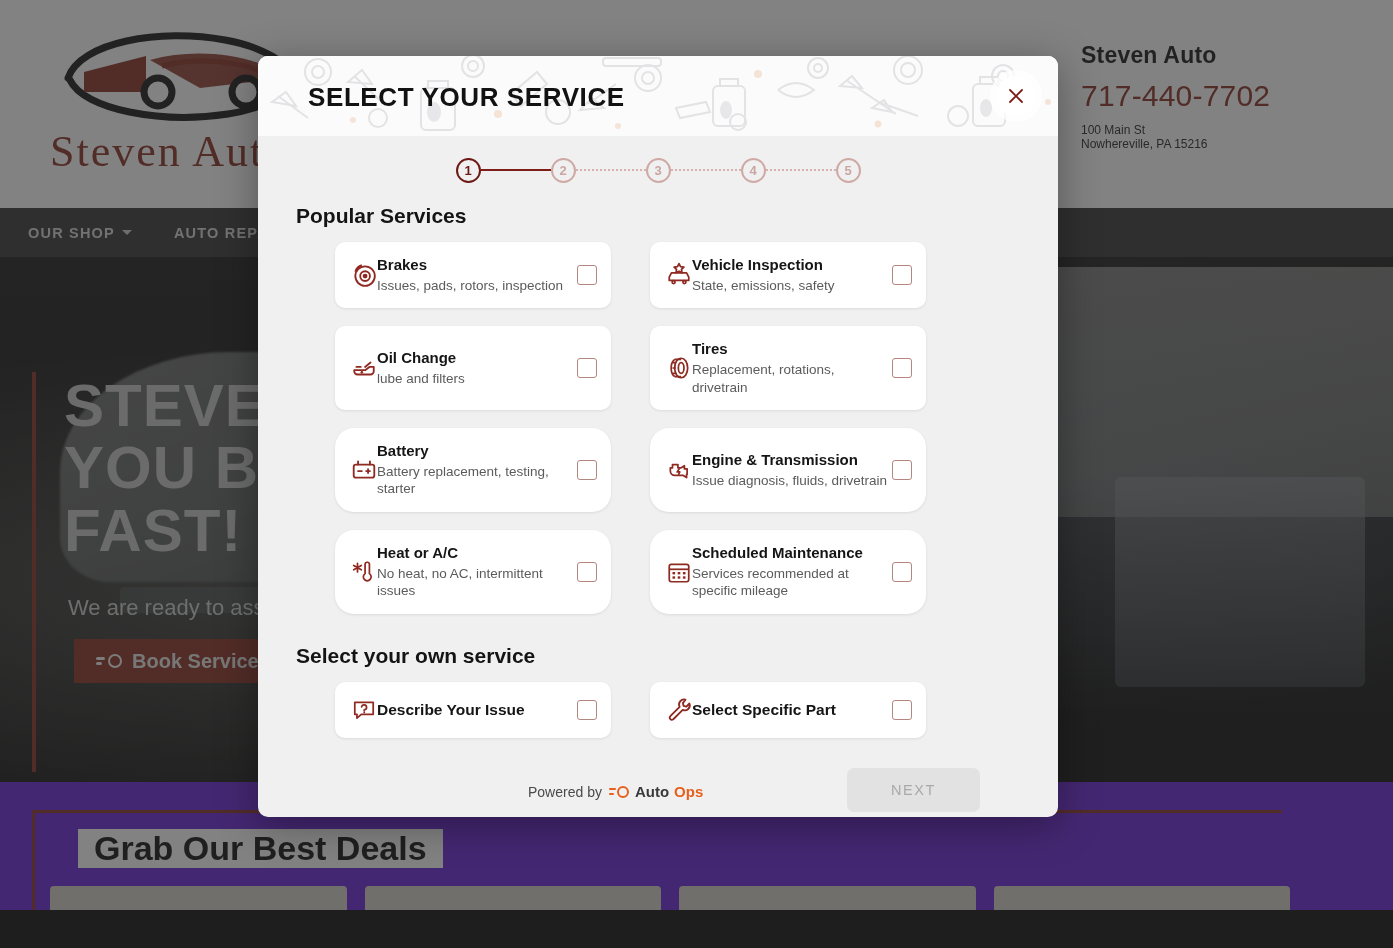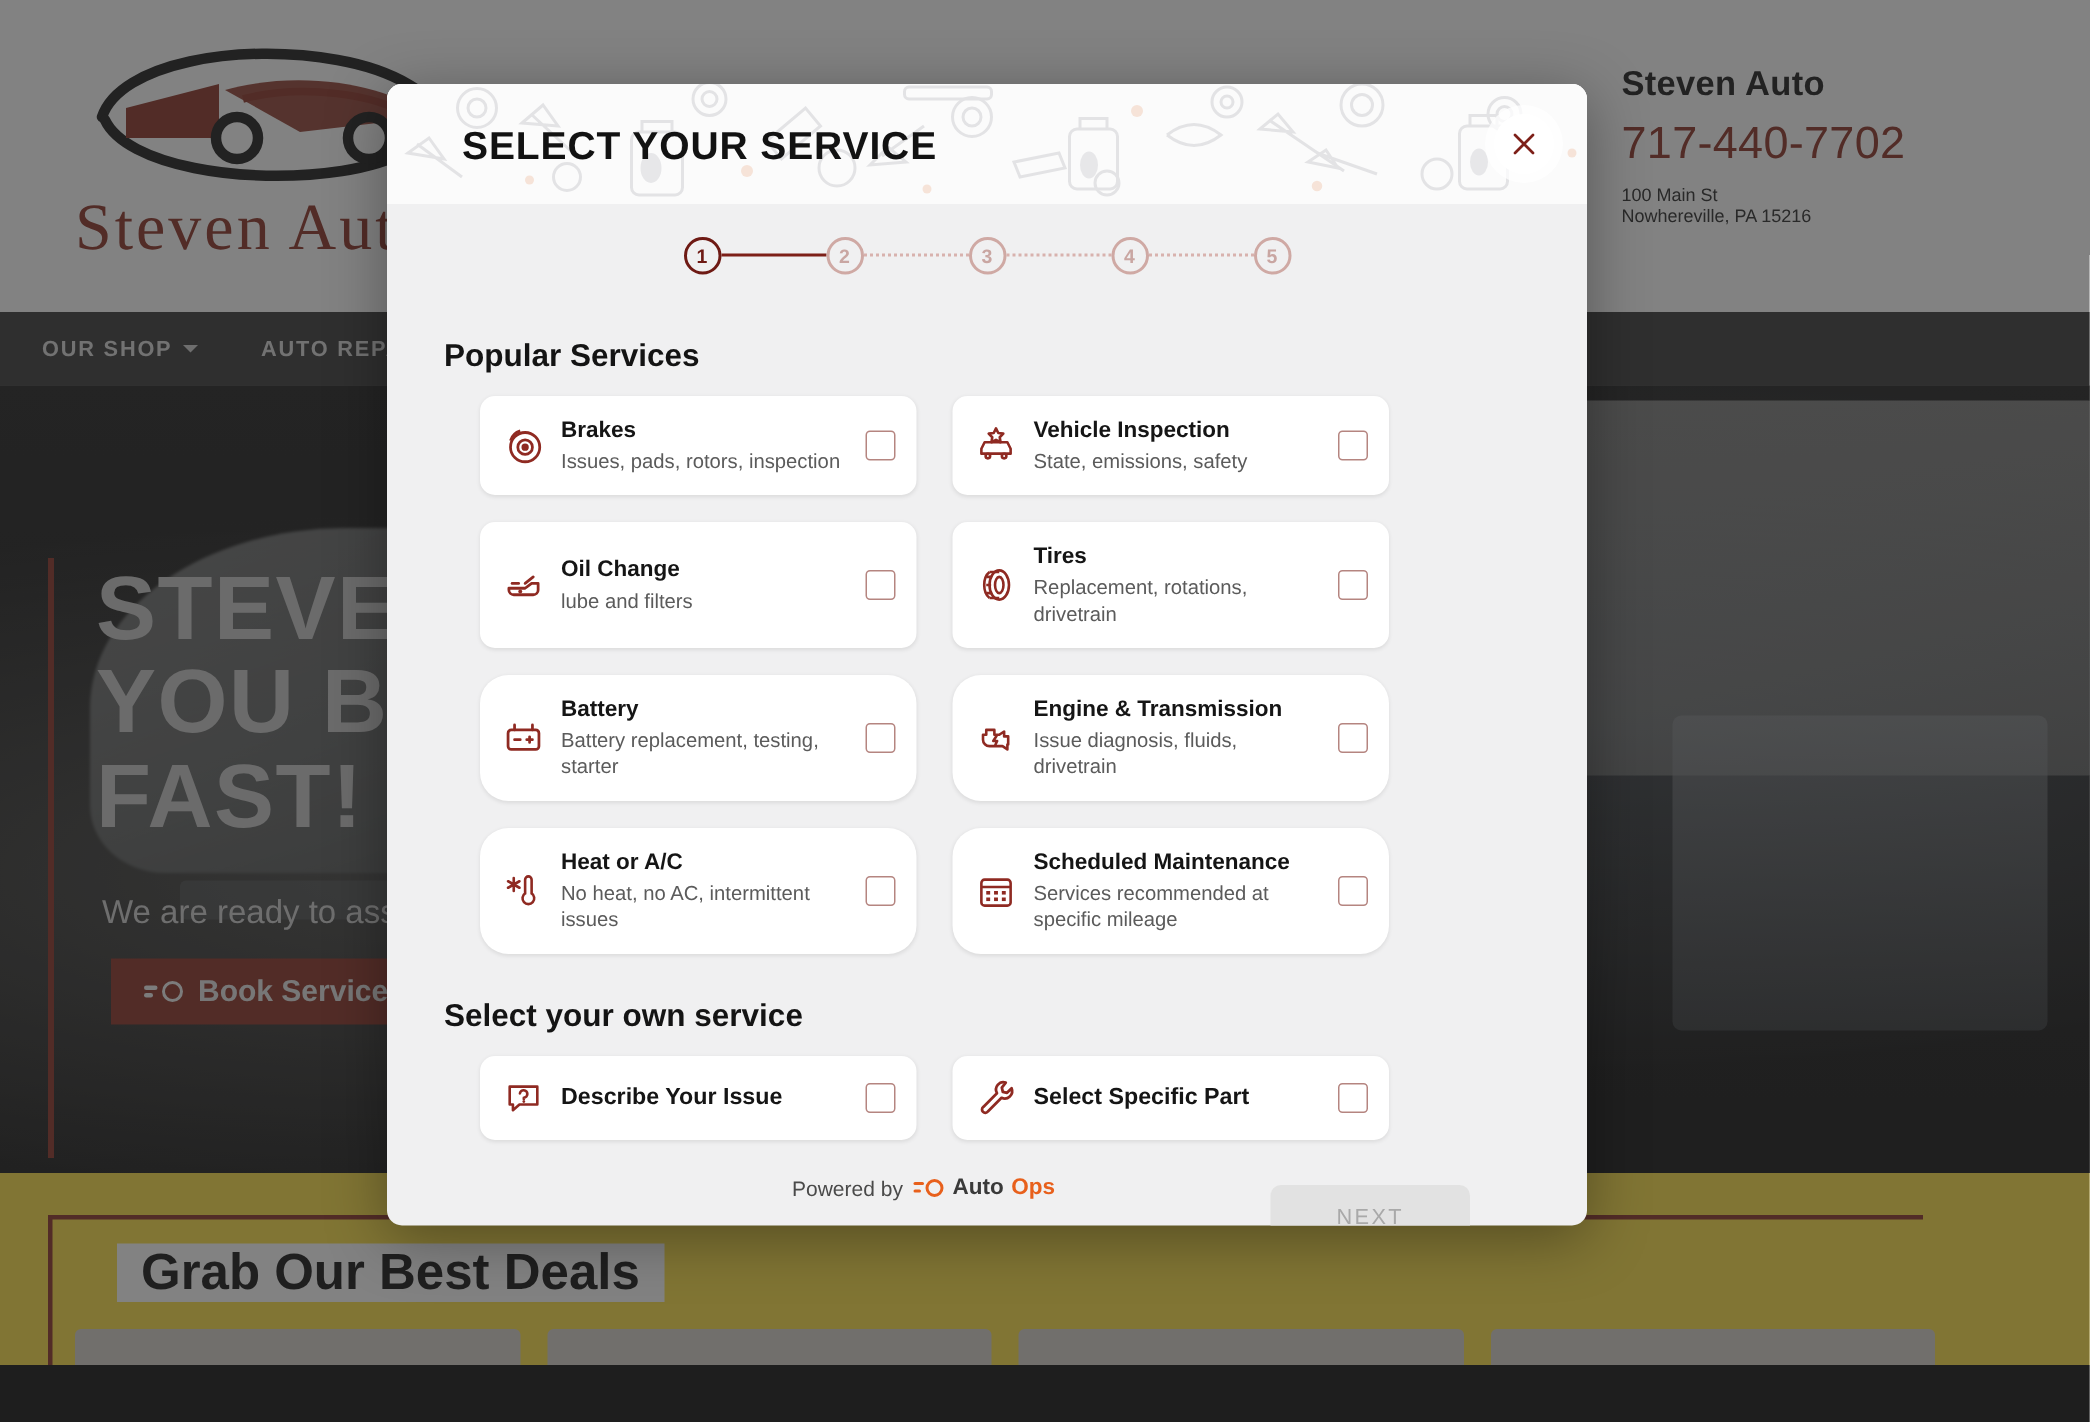--- a/index.html
+++ b/index.html
@@ -86,21 +86,21 @@
     background: #8c3326; color: #e5e5e5; font-size: 20px; font-weight: bold;
     display: flex; align-items: center; gap: 10px;
   }
   .speed-icon { display: inline-block; width: 26px; height: 14px; position: relative; }
   .speed-icon i { position: absolute; left: 0; height: 2.5px; background: #f0f0f0; border-radius: 2px; }
   .speed-icon i:nth-child(1) { top: 3px; width: 9px; }
   .speed-icon i:nth-child(2) { top: 8px; width: 6px; }
   .speed-dot { position: absolute; right: 0; top: 0; width: 14px; height: 14px; border: 2.5px solid #f0f0f0; border-radius: 50%; }
 
   .bg-deals {
-    position: absolute; top: 782px; left: 0; width: 1393px; height: 128px; background: #fde047;
+    position: absolute; top: 782px; left: 0; width: 1393px; height: 128px; background: #6d28d9;
   }
   .deals-frame {
     position: absolute; left: 32px; top: 28px; width: 1250px; height: 100px;
     border-left: 3px solid #8c3326; border-top: 3px solid #8c3326;
   }
   .deals-title {
     position: absolute; left: 78px; top: 47px; font-size: 34px; font-weight: bold; color: #141414;
     background: #fff; padding: 0 16px;
   }
   .deals-cards { position: absolute; left: 50px; top: 104px; width: 1240px; height: 26px; display: flex; gap: 18px; }
@@ -141,28 +141,28 @@
     width: 25px; height: 25px; border-radius: 50%;
     border: 2.5px solid #cfa9a4; background: #f0f0f1;
     display: flex; align-items: center; justify-content: center;
     font-size: 13px; font-weight: bold; color: #c9a6a2; flex: none;
   }
   .step.active { border-color: #6e1a14; color: #6e1a14; }
   .connector { width: 70px; height: 0; border-top: 2px dotted #d8b2ae; }
   .connector.done { border-top: 2.5px solid #7d1f18; }
 
   .modal-body { padding: 0 38px; }
-  .section-title { font-size: 21px; font-weight: bold; color: #141414; margin: 22px 0 14px; }
+  .section-title { font-size: 21px; font-weight: bold; color: #141414; margin: 0 0 14px; }
   .section-title.second { margin-top: 30px; }
 
   .grid { display: grid; grid-template-columns: 291px 291px; column-gap: 24px; row-gap: 18px; padding-left: 24px; }
   .card {
     background: #fff; border-radius: 10px; padding: 14px 14px 14px 16px;
-    display: flex; align-items: center; gap: 12px; cursor: pointer;
-    box-shadow: 0 1px 3px rgba(0,0,0,.09); min-height: 64px;
+    display: flex; align-items: center; gap: 0; cursor: pointer;
+    box-shadow: 0 1px 3px rgba(0,0,0,.09); min-height: 64px; margin-left: 15px;
   }
   .card.tall { min-height: 74px; border-radius: 19px; }
   .card-icon { width: 26px; height: 26px; flex: none; color: #8f2a22; }
   .card-icon svg { width: 26px; height: 26px; display: block; }
   .card-text { flex: 1; min-width: 0; }
   .card-title { font-size: 15px; font-weight: bold; color: #151515; line-height: 1.25; }
   .card-desc { font-size: 13.5px; color: #5b5b5b; margin-top: 2px; line-height: 1.3; }
   .cbox { width: 20px; height: 20px; border: 1.5px solid #b58580; border-radius: 3px; background: #fff; flex: none; }
 
   .grid.own { row-gap: 0; }

